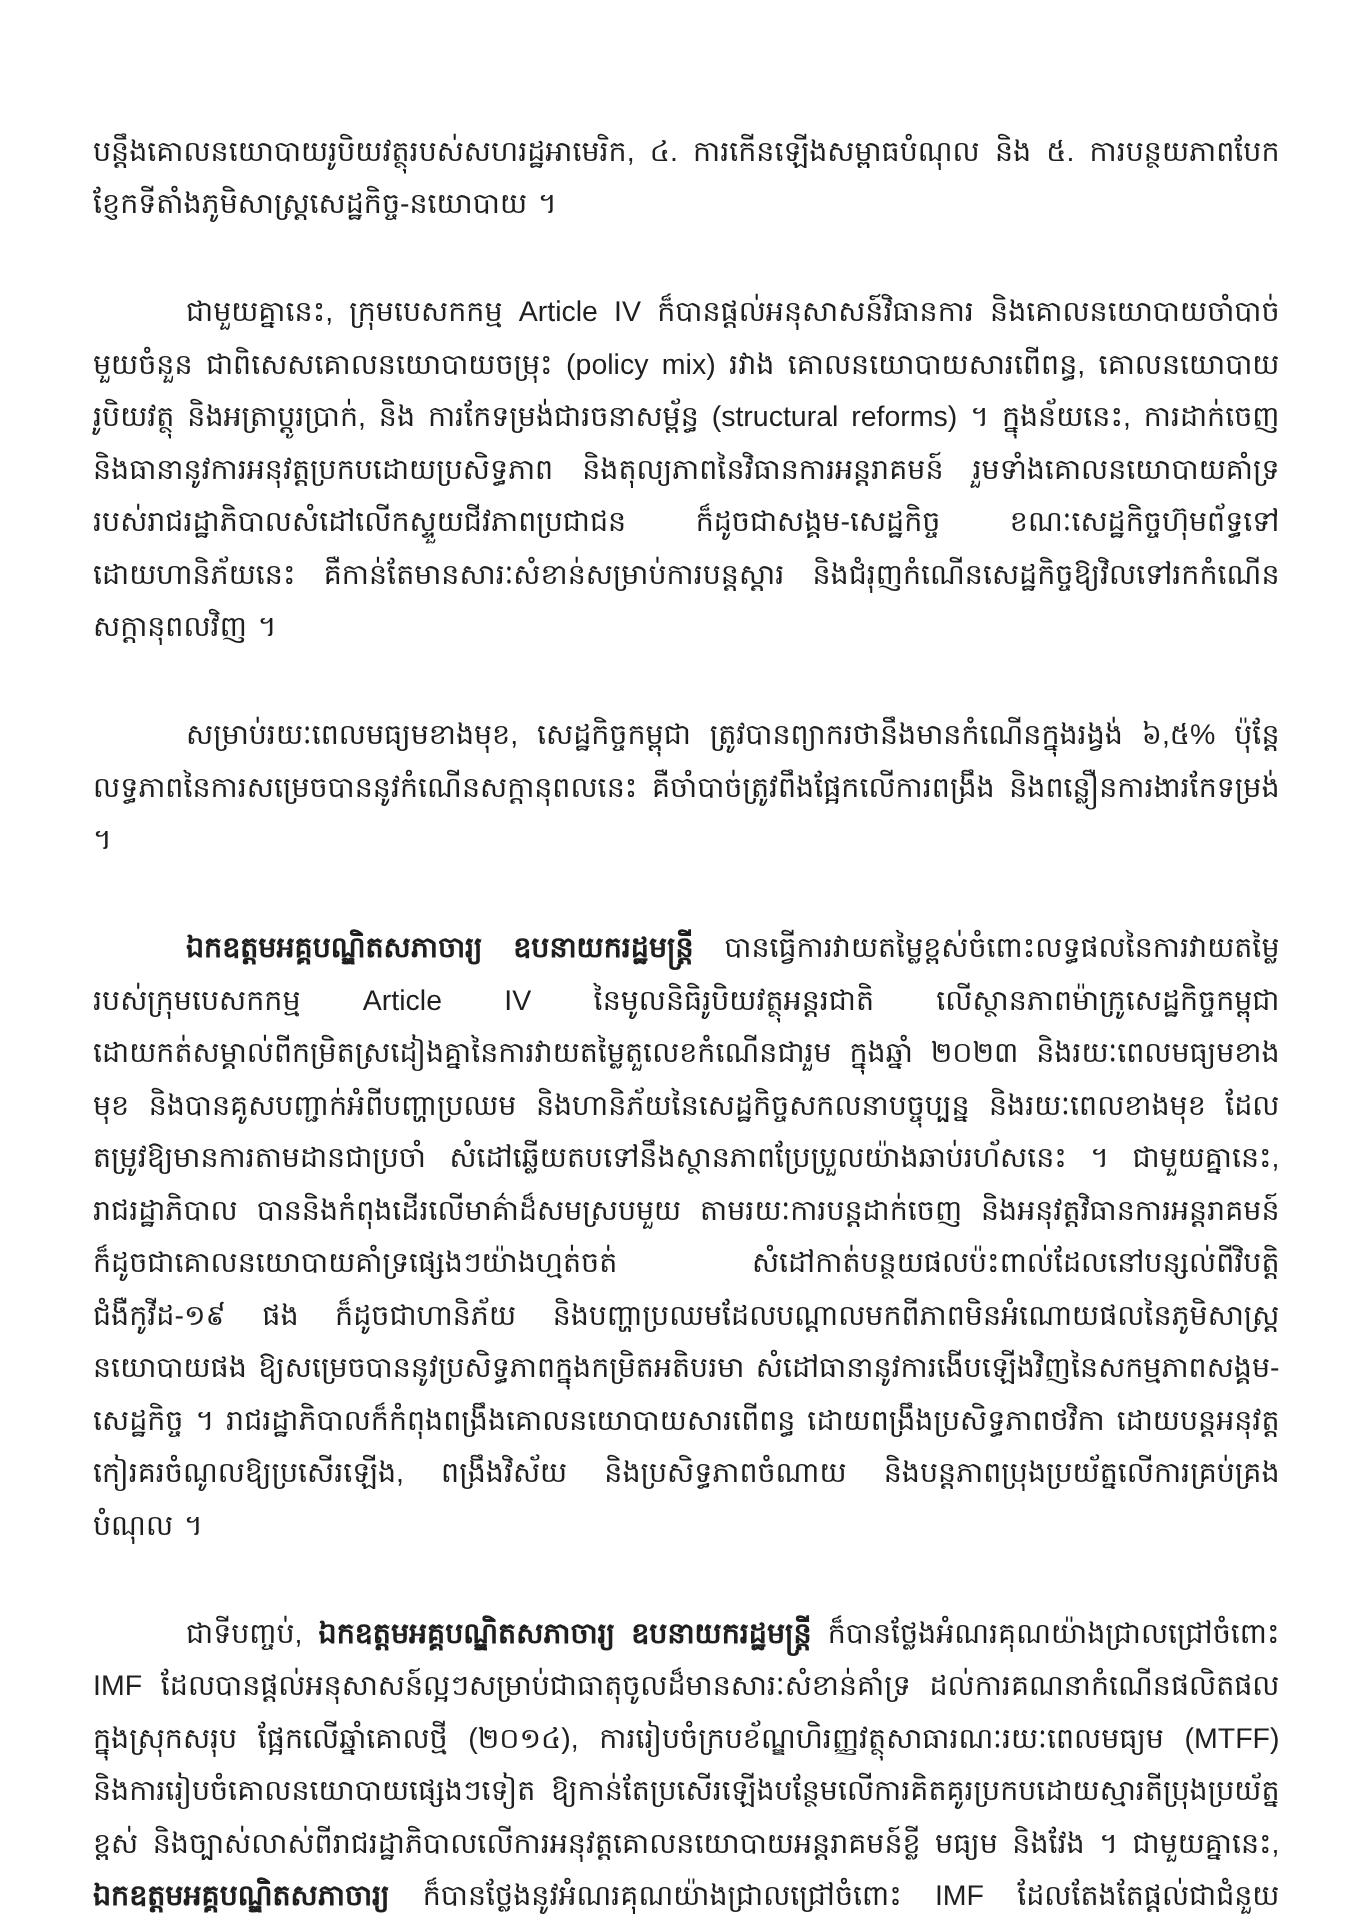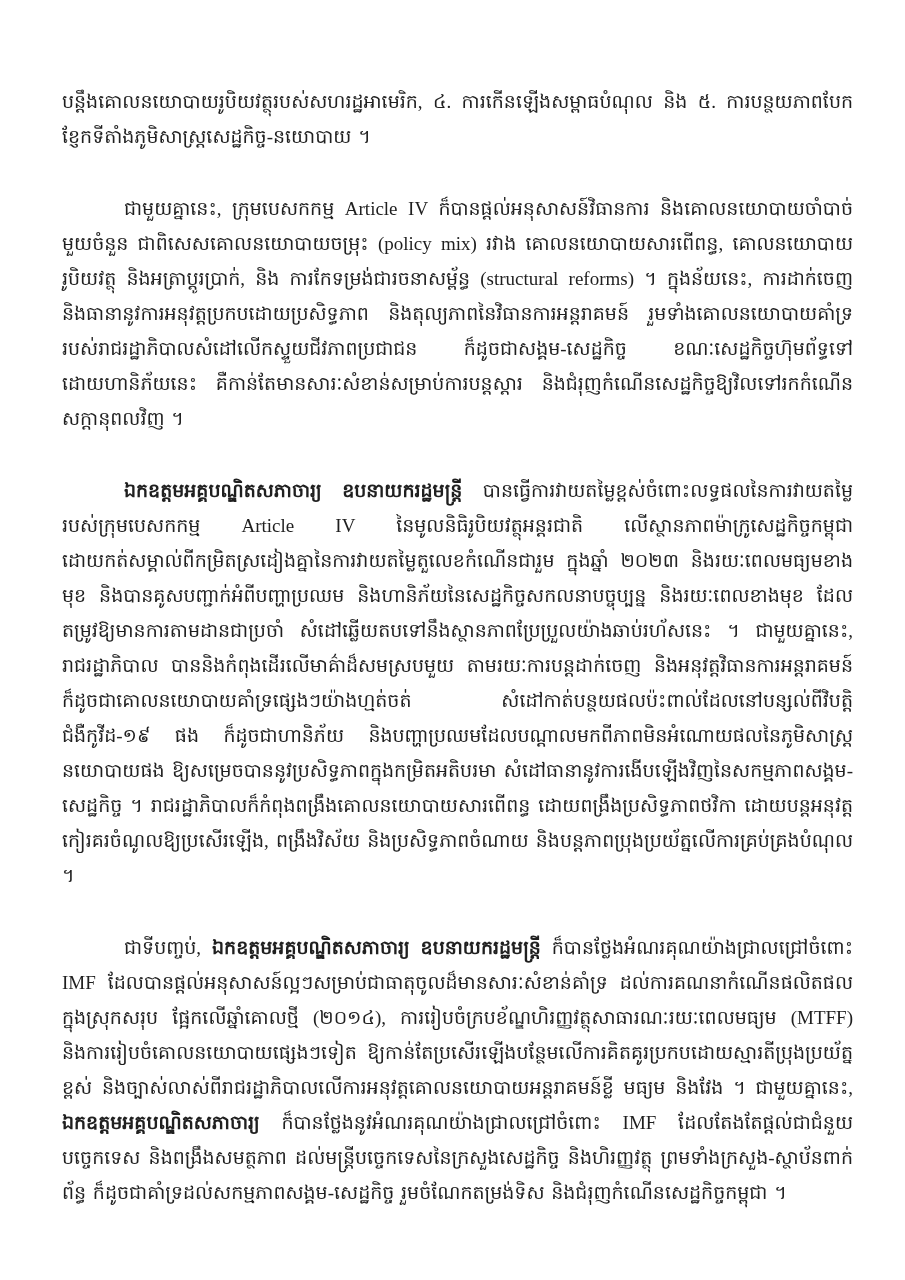--- a/index.html
+++ b/index.html
@@ -7,21 +7,21 @@
     padding: 0;
     background: #ffffff;
   }
   .page {
     position: relative;
     width: 905px;
     height: 1280px;
     margin: 0 auto;
     background: #ffffff;
     overflow: hidden;
-    font-family: Liberation Serif, serif;
+    font-family: Liberation Sans, sans-serif;
     box-sizing: border-box;
     padding: 84px 52px 40px 62px;
     color: #1f1f1f;
   }
   .body-text {
     width: 100%;
   }
   .para {
     font-size: 19px;
     line-height: 35px;
@@ -37,17 +37,18 @@
     font-weight: bold;
   }
 </style>
 </head>
 <body>
 
 <div class="page" style="background: rgb(255, 255, 255); color: rgb(31, 31, 31);">
   <div class="body-text" id="paragraphs-container">
       <div class="para"><span class="seg">បន្តឹងគោលនយោបាយរូបិយវត្ថុរបស់សហរដ្ឋអាមេរិក, ៤. ការកើនឡើងសម្ពាធបំណុល និង ៥. ការបន្ថយភាពបែកខ្ញែកទីតាំងភូមិសាស្ត្រសេដ្ឋកិច្ច-នយោបាយ ។</span></div>
       <div class="para indent"><span class="seg">ជាមួយគ្នានេះ, ក្រុមបេសកកម្ម Article IV ក៏បានផ្តល់អនុសាសន៍វិធានការ និងគោលនយោបាយចាំបាច់មួយចំនួន ជាពិសេសគោលនយោបាយចម្រុះ (policy mix) រវាង គោលនយោបាយសារពើពន្ធ, គោលនយោបាយរូបិយវត្ថុ និងអត្រាប្តូរប្រាក់, និង ការកែទម្រង់ជារចនាសម្ព័ន្ធ (structural reforms) ។ ក្នុងន័យនេះ, ការដាក់ចេញ និងធានានូវការអនុវត្តប្រកបដោយប្រសិទ្ធភាព និងតុល្យភាពនៃវិធានការអន្តរាគមន៍ រួមទាំងគោលនយោបាយគាំទ្ររបស់រាជរដ្ឋាភិបាលសំដៅលើកស្ទួយជីវភាពប្រជាជន ក៏ដូចជាសង្គម-សេដ្ឋកិច្ច ខណៈសេដ្ឋកិច្ចហ៊ុមព័ទ្ធទៅដោយហានិភ័យនេះ គឺកាន់តែមានសារៈសំខាន់សម្រាប់ការបន្តស្តារ និងជំរុញកំណើនសេដ្ឋកិច្ចឱ្យវិលទៅរកកំណើនសក្តានុពលវិញ ។</span></div>
+      <div class="para indent"><span class="seg">សម្រាប់រយៈពេលមធ្យមខាងមុខ, សេដ្ឋកិច្ចកម្ពុជា ត្រូវបានព្យាករថានឹងមានកំណើនក្នុងរង្វង់ ៦,៥% ប៉ុន្តែលទ្ធភាពនៃការសម្រេចបាននូវកំណើនសក្តានុពលនេះ គឺចាំបាច់ត្រូវពឹងផ្អែកលើការពង្រឹង និងពន្លឿនការងារកែទម្រង់ ។</span></div>
       <div class="para indent"><span class="seg-bold">ឯកឧត្តមអគ្គបណ្ឌិតសភាចារ្យ ឧបនាយករដ្ឋមន្ត្រី </span><span class="seg">បានធ្វើការវាយតម្លៃខ្ពស់ចំពោះលទ្ធផលនៃការវាយតម្លៃរបស់ក្រុមបេសកកម្ម Article IV នៃមូលនិធិរូបិយវត្ថុអន្តរជាតិ លើស្ថានភាពម៉ាក្រូសេដ្ឋកិច្ចកម្ពុជា ដោយកត់សម្គាល់ពីកម្រិតស្រដៀងគ្នានៃការវាយតម្លៃតួលេខកំណើនជារួម ក្នុងឆ្នាំ ២០២៣ និងរយៈពេលមធ្យមខាងមុខ និងបានគូសបញ្ជាក់អំពីបញ្ហាប្រឈម និងហានិភ័យនៃសេដ្ឋកិច្ចសកលនាបច្ចុប្បន្ន និងរយៈពេលខាងមុខ ដែលតម្រូវឱ្យមានការតាមដានជាប្រចាំ សំដៅឆ្លើយតបទៅនឹងស្ថានភាពប្រែប្រួលយ៉ាងឆាប់រហ័សនេះ ។ ជាមួយគ្នានេះ, រាជរដ្ឋាភិបាល បាននិងកំពុងដើរលើមាគ៌ាដ៏សមស្របមួយ តាមរយៈការបន្តដាក់ចេញ និងអនុវត្តវិធានការអន្តរាគមន៍ ក៏ដូចជាគោលនយោបាយគាំទ្រផ្សេងៗយ៉ាងហ្មត់ចត់ សំដៅកាត់បន្ថយផលប៉ះពាល់ដែលនៅបន្សល់ពីវិបត្តិជំងឺកូវីដ-១៩ ផង ក៏ដូចជាហានិភ័យ និងបញ្ហាប្រឈមដែលបណ្តាលមកពីភាពមិនអំណោយផលនៃភូមិសាស្ត្រនយោបាយផង ឱ្យសម្រេចបាននូវប្រសិទ្ធភាពក្នុងកម្រិតអតិបរមា សំដៅធានានូវការងើបឡើងវិញនៃសកម្មភាពសង្គម-សេដ្ឋកិច្ច ។ រាជរដ្ឋាភិបាលក៏កំពុងពង្រឹងគោលនយោបាយសារពើពន្ធ ដោយពង្រឹងប្រសិទ្ធភាពថវិកា ដោយបន្តអនុវត្តកៀរគរចំណូលឱ្យប្រសើរឡើង, ពង្រឹងវិស័យ និងប្រសិទ្ធភាពចំណាយ និងបន្តភាពប្រុងប្រយ័ត្នលើការគ្រប់គ្រងបំណុល ។</span></div>
       <div class="para indent"><span class="seg">ជាទីបញ្ចប់, </span><span class="seg-bold">ឯកឧត្តមអគ្គបណ្ឌិតសភាចារ្យ ឧបនាយករដ្ឋមន្ត្រី </span><span class="seg">ក៏បានថ្លែងអំណរគុណយ៉ាងជ្រាលជ្រៅចំពោះ IMF ដែលបានផ្តល់អនុសាសន៍ល្អៗសម្រាប់ជាធាតុចូលដ៏មានសារៈសំខាន់គាំទ្រ ដល់ការគណនាកំណើនផលិតផលក្នុងស្រុកសរុប ផ្អែកលើឆ្នាំគោលថ្មី (២០១៤), ការរៀបចំក្របខ័ណ្ឌហិរញ្ញវត្ថុសាធារណៈរយៈពេលមធ្យម (MTFF) និងការរៀបចំគោលនយោបាយផ្សេងៗទៀត ឱ្យកាន់តែប្រសើរឡើងបន្ថែមលើការគិតគូរប្រកបដោយស្មារតីប្រុងប្រយ័ត្នខ្ពស់ និងច្បាស់លាស់ពីរាជរដ្ឋាភិបាលលើការអនុវត្តគោលនយោបាយអន្តរាគមន៍ខ្លី មធ្យម និងវែង ។ ជាមួយគ្នានេះ, </span><span class="seg-bold">ឯកឧត្តមអគ្គបណ្ឌិតសភាចារ្យ </span><span class="seg">ក៏បានថ្លែងនូវអំណរគុណយ៉ាងជ្រាលជ្រៅចំពោះ IMF ដែលតែងតែផ្តល់ជាជំនួយបច្ចេកទេស និងពង្រឹងសមត្ថភាព ដល់មន្ត្រីបច្ចេកទេសនៃក្រសួងសេដ្ឋកិច្ច និងហិរញ្ញវត្ថុ ព្រមទាំងក្រសួង-ស្ថាប័នពាក់ព័ន្ធ ក៏ដូចជាគាំទ្រដល់សកម្មភាពសង្គម-សេដ្ឋកិច្ច រួមចំណែកតម្រង់ទិស និងជំរុញកំណើនសេដ្ឋកិច្ចកម្ពុជា ។</span></div>
     </div>
 
 </div>
 
 </body></html>

